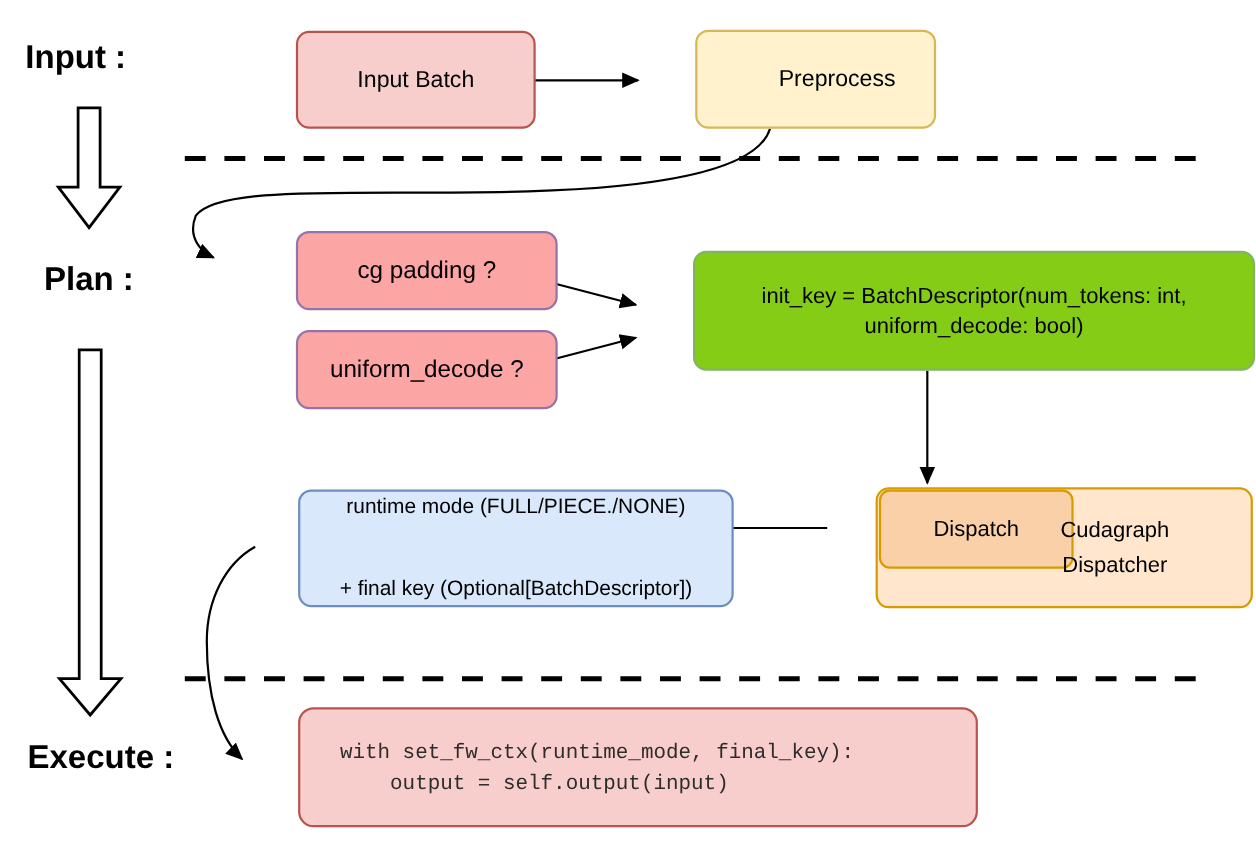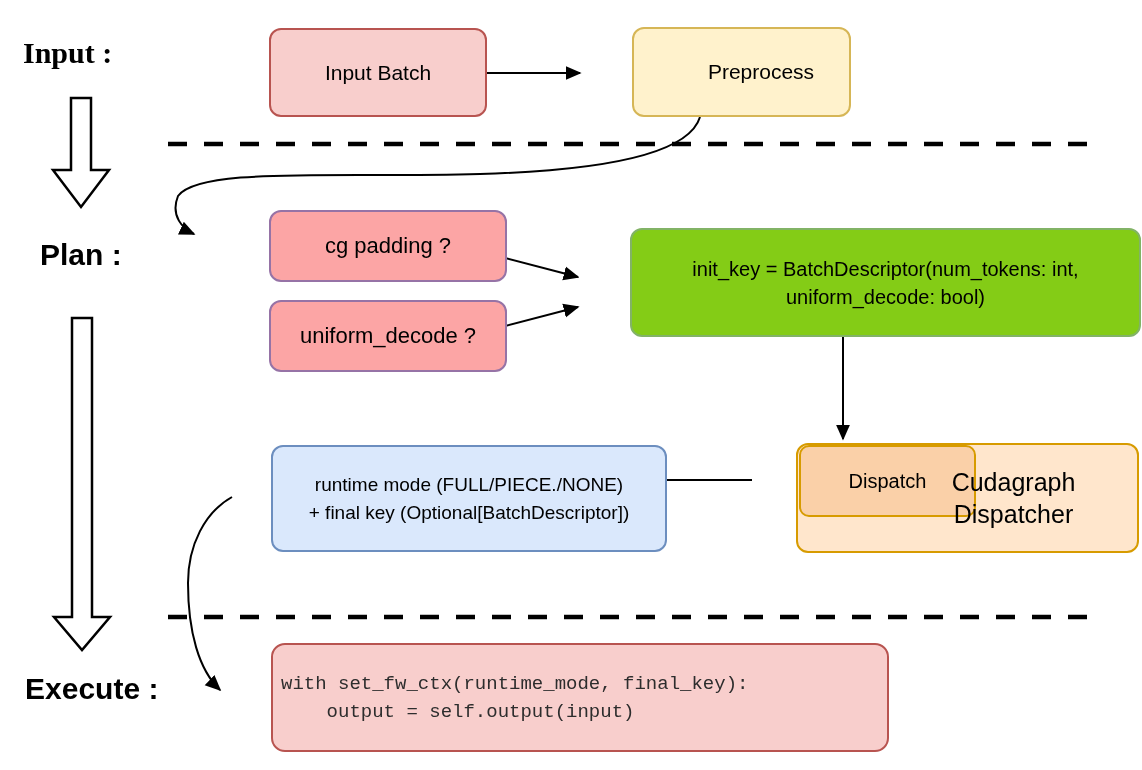--- a/index.html
+++ b/index.html
@@ -16,40 +16,40 @@
   }
   .node span{display:block;}
   .n-red{background:#f8cecc;border-color:#b85450;}
   .n-yellow{background:#fff2cc;border-color:#d6b656;padding-left:39px;}
   .n-purple{background:#fca5a5;border-color:#9673a6;}
   .n-green{background:#84cc16;border-color:#82b366;}
   .n-blue{background:#dae8fc;border-color:#6c8ebf;}
   .n-orange{background:#ffe6cc;border-color:#d79b00;}
   .n-orange-inner{background:#fad0a8;border-color:#d79b00;}
 
-  #input-label{left:23px;top:36px;font-family:Liberation Serif, serif;}
+  #input-label{left:23px;top:36px;}
   #plan-label{left:40px;top:238px;}
   #execute-label{left:25px;top:672px;}
 
   #node-input-batch{left:225px;top:28px;width:218px;height:89px;font-size:21px;}
   #node-preprocess{left:588px;top:27px;width:219px;height:90px;font-size:21px;}
   #node-cg-padding{left:225px;top:210px;width:238px;height:72px;font-size:22px;}
   #node-uniform-decode{left:225px;top:300px;width:238px;height:72px;font-size:22px;}
   #node-init-key{left:586px;top:228px;width:511px;height:109px;font-size:20px;line-height:28px;}
-  #node-runtime-mode{left:227px;top:445px;width:396px;height:107px;font-size:19px;line-height:28px;}
+  #node-runtime-mode{left:227px;top:445px;width:396px;height:107px;font-size:19px;line-height:28px;justify-content:space-between;}
   #node-cudagraph{left:752px;top:443px;width:343px;height:110px;}
   #node-dispatch{left:755px;top:445px;width:177px;height:72px;font-size:20px;border-radius:10px;}
   #cudagraph-label{
     position:absolute;left:932px;top:443px;width:163px;height:110px;
     display:flex;flex-direction:column;align-items:center;justify-content:center;
-    font-size:25px;line-height:32px;text-align:center;
+    font-size:20px;line-height:32px;text-align:center;
   }
   #node-execute-code{
     left:227px;top:643px;width:618px;height:109px;border-radius:14px;
-    align-items:flex-start;justify-content:center;text-align:center;
+    align-items:flex-start;justify-content:center;text-align:center;padding-left:28px;
   }
   #node-execute-code pre{
     margin:0;padding:0 0 0 8px;font-family:"Liberation Mono","DejaVu Sans Mono",monospace;
     font-size:19px;line-height:28px;color:#2d2d2d;white-space:pre;
   }
 </style>
 </head>
 <body>
 
 <div class="canvas">

